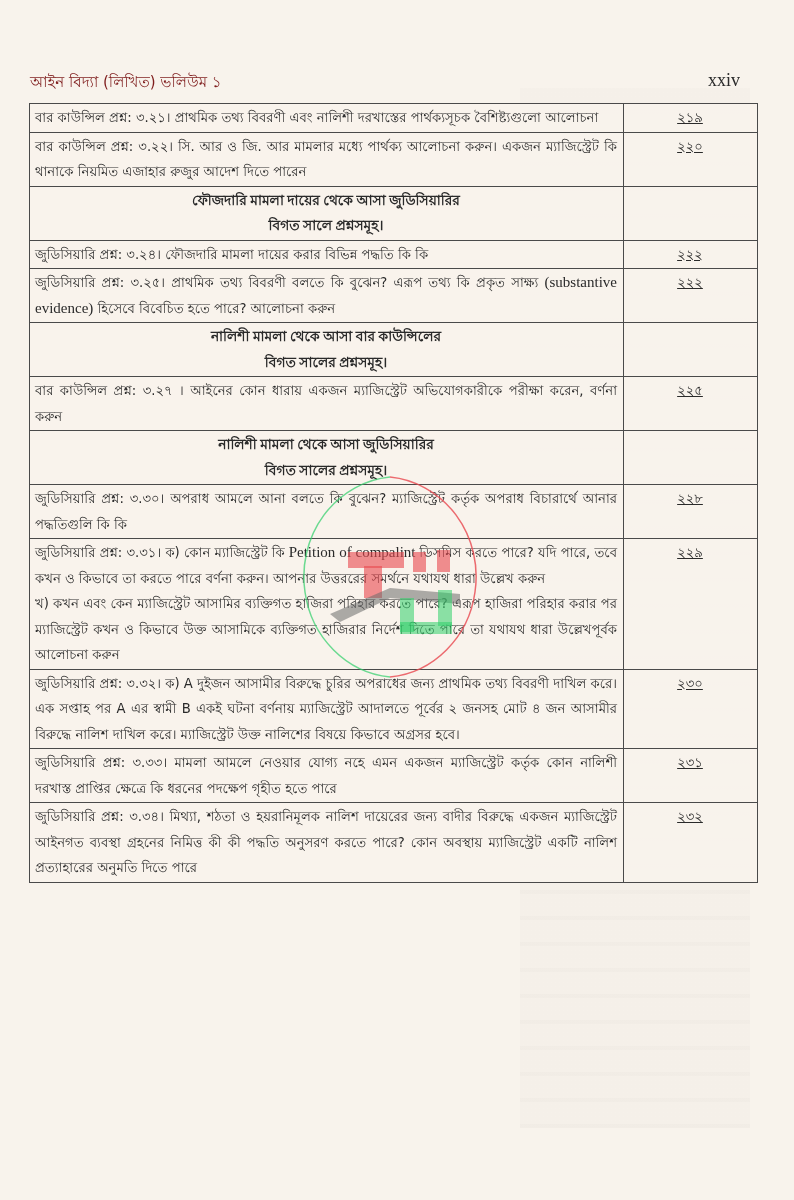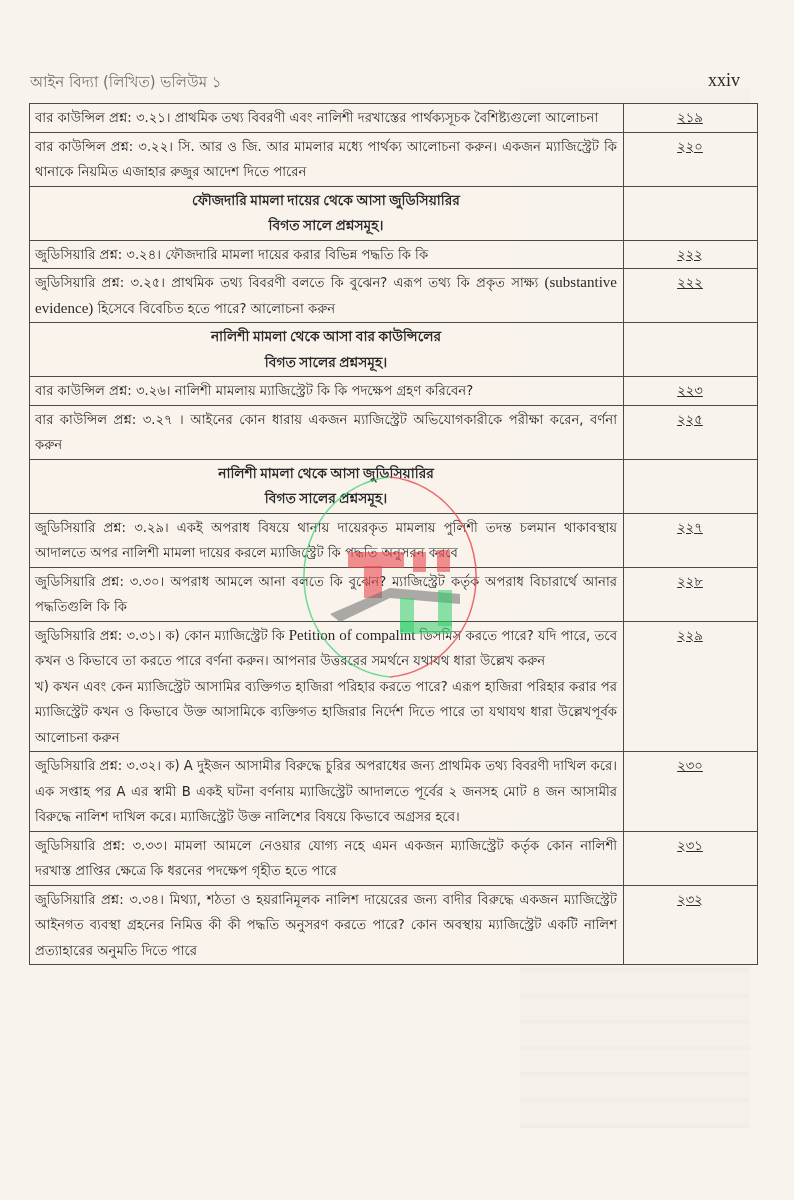--- a/index.html
+++ b/index.html
@@ -9,21 +9,21 @@
     font-family: "DejaVu Sans", sans-serif;
     color: #2a2a2a;
   }
   .ghost {
     position: absolute; left: 520px; top: 88px; width: 230px; height: 1040px;
     background: repeating-linear-gradient(180deg, rgba(200,195,188,0.10) 0 22px, rgba(200,195,188,0.22) 22px 26px);
     opacity: 0.6;
   }
   .running-head {
     position: absolute; top: 70px; left: 30px;
-    font-size: 15px; color: #737373;
+    font-size: 15px; color: #7f1d1d;
   }
   .folio {
     position: absolute; top: 70px; left: 708px;
     font-family: "Liberation Serif", serif; font-size: 18px; color: #2b2b2b;
   }
   table.toc {
     position: absolute; left: 29px; top: 103px; width: 717px;
     border-collapse: collapse; table-layout: fixed;
     background: rgba(248,243,236,0.9);
   }
@@ -78,37 +78,29 @@
       <td class="p">২২২</td>
     </tr>
     <tr class="section">
       <td class="q">
         <span class="sub">নালিশী মামলা থেকে আসা বার কাউন্সিলের</span>
         <span class="sub">বিগত সালের প্রশ্নসমূহ।</span>
       </td>
       <td class="p"></td>
     </tr>
     <tr>
-      <td class="q">বার কাউন্সিল প্রশ্ন: ৩.২৬। নালিশী মামলায় ম্যাজিস্ট্রেট কি কি পদক্ষেপ গ্রহণ করিবেন?</td>
-      <td class="p">২২৩</td>
-    </tr>
-    <tr>
       <td class="q">বার কাউন্সিল প্রশ্ন: ৩.২৭ । আইনের কোন ধারায় একজন ম্যাজিস্ট্রেট অভিযোগকারীকে পরীক্ষা করেন, বর্ণনা করুন</td>
       <td class="p">২২৫</td>
     </tr>
     <tr class="section">
       <td class="q">
         <span class="sub">নালিশী মামলা থেকে আসা জুডিসিয়ারির</span>
         <span class="sub">বিগত সালের প্রশ্নসমূহ।</span>
       </td>
       <td class="p"></td>
-    </tr>
-    <tr>
-      <td class="q">জুডিসিয়ারি প্রশ্ন: ৩.২৯। একই অপরাধ বিষয়ে থানায় দায়েরকৃত মামলায় পুলিশী তদন্ত চলমান থাকাবস্থায় আদালতে অপর নালিশী মামলা দায়ের করলে ম্যাজিস্ট্রেট কি পদ্ধতি অনুসরন করবে</td>
-      <td class="p">২২৭</td>
     </tr>
     <tr>
       <td class="q">জুডিসিয়ারি প্রশ্ন: ৩.৩০। অপরাধ আমলে আনা বলতে কি বুঝেন? ম্যাজিস্ট্রেট কর্তৃক অপরাধ বিচারার্থে আনার পদ্ধতিগুলি কি কি</td>
       <td class="p">২২৮</td>
     </tr>
     <tr>
       <td class="q"><span>জুডিসিয়ারি প্রশ্ন: ৩.৩১। ক) কোন ম্যাজিস্ট্রেট কি</span><span class="en"> Petition of compalint </span><span>ডিসমিস করতে পারে? যদি পারে, তবে কখন ও কিভাবে তা করতে পারে বর্ণনা করুন। আপনার উত্তররের সমর্থনে যথাযথ ধারা উল্লেখ করুন</span><span class="sub">খ) কখন এবং কেন ম্যাজিস্ট্রেট আসামির ব্যক্তিগত হাজিরা পরিহার করতে পারে? এরূপ হাজিরা পরিহার করার পর ম্যাজিস্ট্রেট কখন ও কিভাবে উক্ত আসামিকে ব্যক্তিগত হাজিরার নির্দেশ দিতে পারে তা যথাযথ ধারা উল্লেখপূর্বক আলোচনা করুন</span></td>
       <td class="p">২২৯</td>
     </tr>
     <tr>

